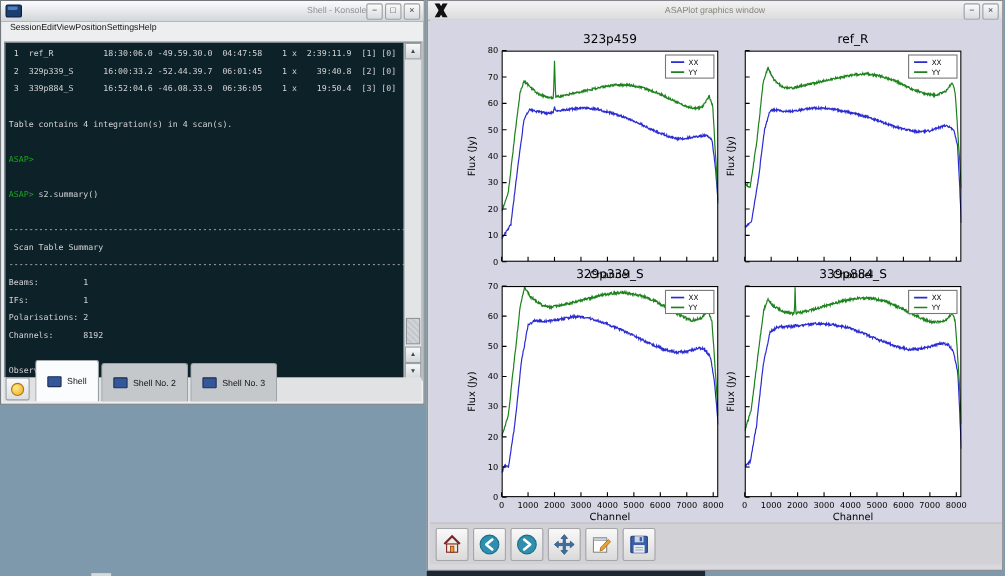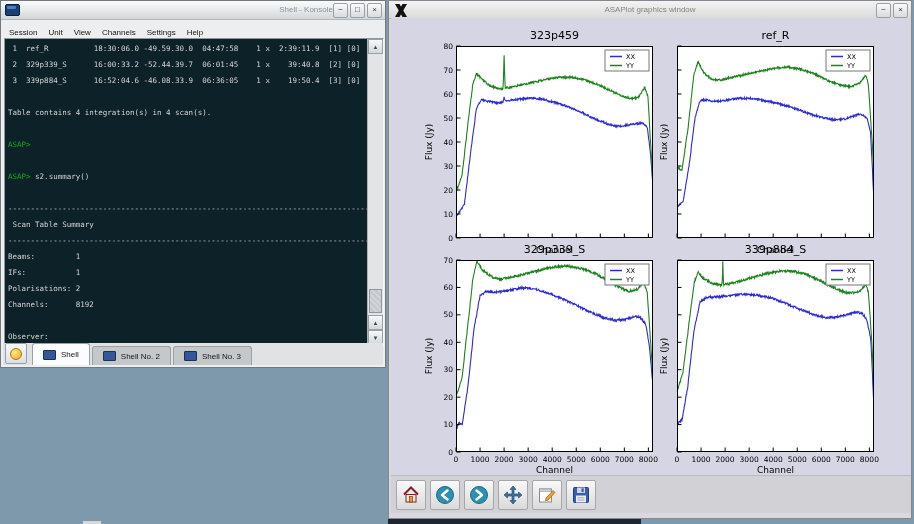--- a/index.html
+++ b/index.html
@@ -16,21 +16,21 @@
   .k-appicon{position:absolute;left:4px;top:3px;width:13px;height:10px;
              background:#1c3f72;border:1px solid #0b1d3c;border-radius:2px;}
   .k-appicon::after{content:"";position:absolute;left:1px;top:1px;width:9px;height:3px;
              background:#4d7ec2;border-radius:1px;}
   .k-title{position:absolute;left:160px;right:52px;top:4px;text-align:right;
            font-size:8px;color:#8d9296;white-space:nowrap;}
   .winbtns{position:absolute;right:3px;top:2px;display:flex;gap:2px;}
   .winbtn{width:13px;height:13px;background:linear-gradient(#fafafa,#d8dcdf);
           border:1px solid #9aa0a4;border-radius:2px;font-size:8px;line-height:11px;
           text-align:center;color:#333;}
-  .k-menubar{height:17px;display:flex;align-items:flex-end;gap:11px;
+  .k-menubar{height:17px;display:flex;align-items:flex-start;gap:0;
              padding-left:8px;font-size:8px;color:#151515;border-radius:8px;}
   .k-term-frame{position:absolute;left:3px;top:37px;width:378px;height:306px;
                 border:1px solid;border-color:#8f979c #f5f7f9 #f5f7f9 #8f979c;
                 background:#0d2129;}
   .term{position:absolute;left:0;top:1px;width:360px;height:302px;margin:0;
         padding:1px 0 0 3px;font-family:"DejaVu Sans Mono",monospace;
         font-size:7.5px;line-height:16px;color:#d4d4d4;white-space:pre;overflow:hidden;}
   .term .g{color:#17a617;}
   .k-scrollbar{position:absolute;right:0;top:0;width:16px;height:100%;
                background:#e2e4e6;border-left:1px solid #aeb2b6;box-sizing:border-box;}
@@ -46,21 +46,21 @@
             border:1px solid #8f979c;}
   .k-tabbar{position:absolute;left:2px;right:2px;bottom:2px;height:22px;
             background:#e0e2e4;display:flex;align-items:flex-end;}
   .k-newsession{width:20px;height:19px;margin:0 3px 1px 2px;
                 background:linear-gradient(#fafafa,#dcdfe2);border:1px solid #9aa0a4;
                 border-radius:2px;display:flex;align-items:center;justify-content:center;}
   .bulb{width:10px;height:10px;border-radius:50%;
         background:radial-gradient(circle at 35% 35%,#ffe98a,#f1a81c);
         border:1px solid #a87810;}
   .k-tabs{display:flex;align-items:flex-end;}
-  .k-tab{height:18px;margin-left:2px;padding:0 10px;display:flex;align-items:center;
+  .k-tab{height:18px;margin-left:2px;padding:8px 10px;display:flex;align-items:center;
          gap:5px;font-size:8px;color:#141414;background:#c5c8cb;
          border:1px solid #9aa0a4;border-bottom:none;border-radius:3px 3px 0 0;}
   .k-tab.active{height:21px;background:#fbfcfd;}
   .tab-term-icon{width:11px;height:8px;background:#34579a;border:1px solid #1d2f55;
                  border-radius:1px;}
 
   
   .plotwin{position:absolute;left:388px;top:0;width:524px;height:519px;
            background:#d8d8de;border:1px solid #85898d;box-sizing:border-box;}
   .p-titlebar{position:relative;height:17px;background:linear-gradient(#f3f3f3,#dbdbdb);
@@ -91,23 +91,23 @@
       <div class="k-appicon"></div>
       <div class="k-title">Shell - Konsole</div>
       <div class="winbtns" id="k-winbtns">
           <div class="winbtn">−</div>
           <div class="winbtn">□</div>
           <div class="winbtn">×</div>
         </div>
     </div>
     <div class="k-menubar" id="k-menubar">
         <span>Session</span>
-        <span>Unit</span>
+        <span>Edit</span>
         <span>View</span>
-        <span>Channels</span>
+        <span>Position</span>
         <span>Settings</span>
         <span>Help</span>
       </div>
     <div class="k-term-frame">
       <pre class="term" id="terminal"> 1  ref_R          18:30:06.0 -49.59.30.0  04:47:58    1 x  2:39:11.9  [1] [0]
  2  329p339_S      16:00:33.2 -52.44.39.7  06:01:45    1 x    39:40.8  [2] [0]
  3  339p884_S      16:52:04.6 -46.08.33.9  06:36:05    1 x    19:50.4  [3] [0]
 
 Table contains 4 integration(s) in 4 scan(s).
 

